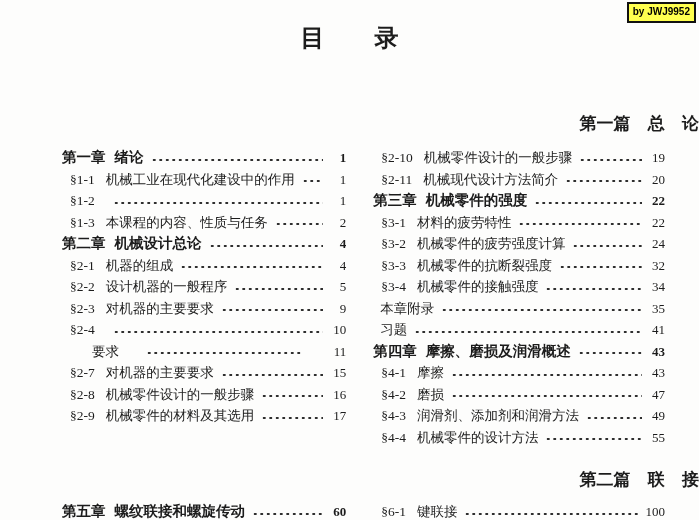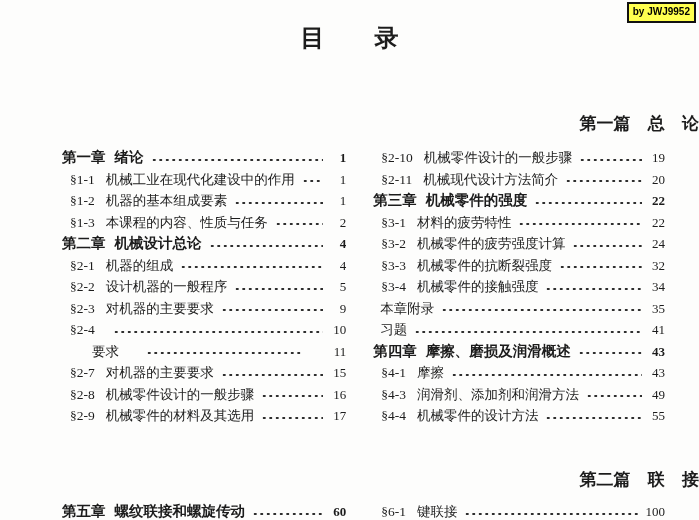--- a/index.html
+++ b/index.html
@@ -121,21 +121,20 @@
     <span class="pagenum">1</span>
   </div>
         <div class="row section">
     <span class="num">§1-1</span>
     <span class="label">机械工业在现代化建设中的作用</span>
     <span class="leader"></span>
     <span class="pagenum">1</span>
   </div>
         <div class="row section">
     <span class="num">§1-2</span>
-    <span class="label">机器的基本组成要素</span>
     <span class="leader"></span>
     <span class="pagenum">1</span>
   </div>
         <div class="row section">
     <span class="num">§1-3</span>
     <span class="label">本课程的内容、性质与任务</span>
     <span class="leader"></span>
     <span class="pagenum">2</span>
   </div>
         <div class="row chapter">
@@ -253,20 +252,26 @@
     <span class="leader"></span>
     <span class="pagenum">43</span>
   </div>
         <div class="row section">
     <span class="num">§4-1</span>
     <span class="label">摩擦</span>
     <span class="leader"></span>
     <span class="pagenum">43</span>
   </div>
         <div class="row section">
+    <span class="num">§4-2</span>
+    <span class="label">磨损</span>
+    <span class="leader"></span>
+    <span class="pagenum">47</span>
+  </div>
+        <div class="row section">
     <span class="num">§4-3</span>
     <span class="label">润滑剂、添加剂和润滑方法</span>
     <span class="leader"></span>
     <span class="pagenum">49</span>
   </div>
         <div class="row section">
     <span class="num">§4-4</span>
     <span class="label">机械零件的设计方法</span>
     <span class="leader"></span>
     <span class="pagenum">55</span>

